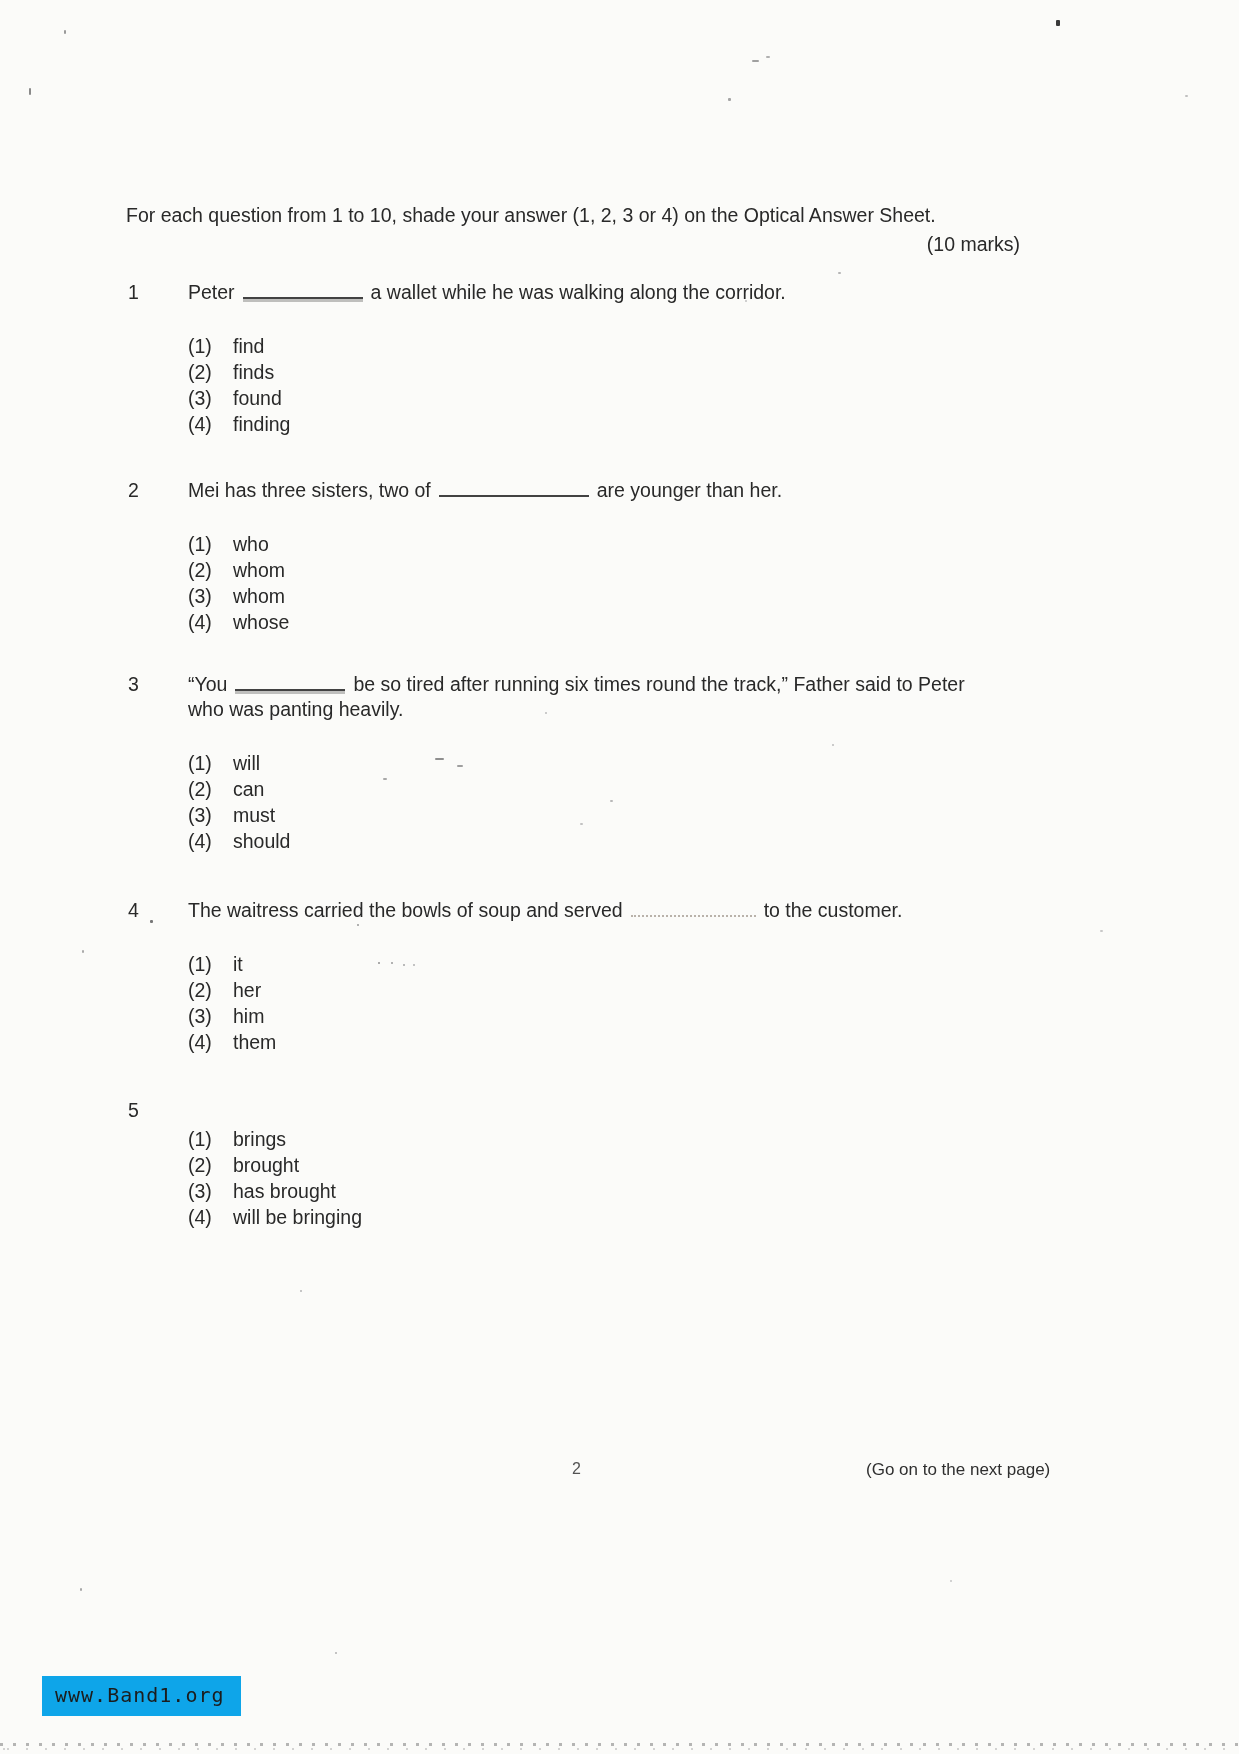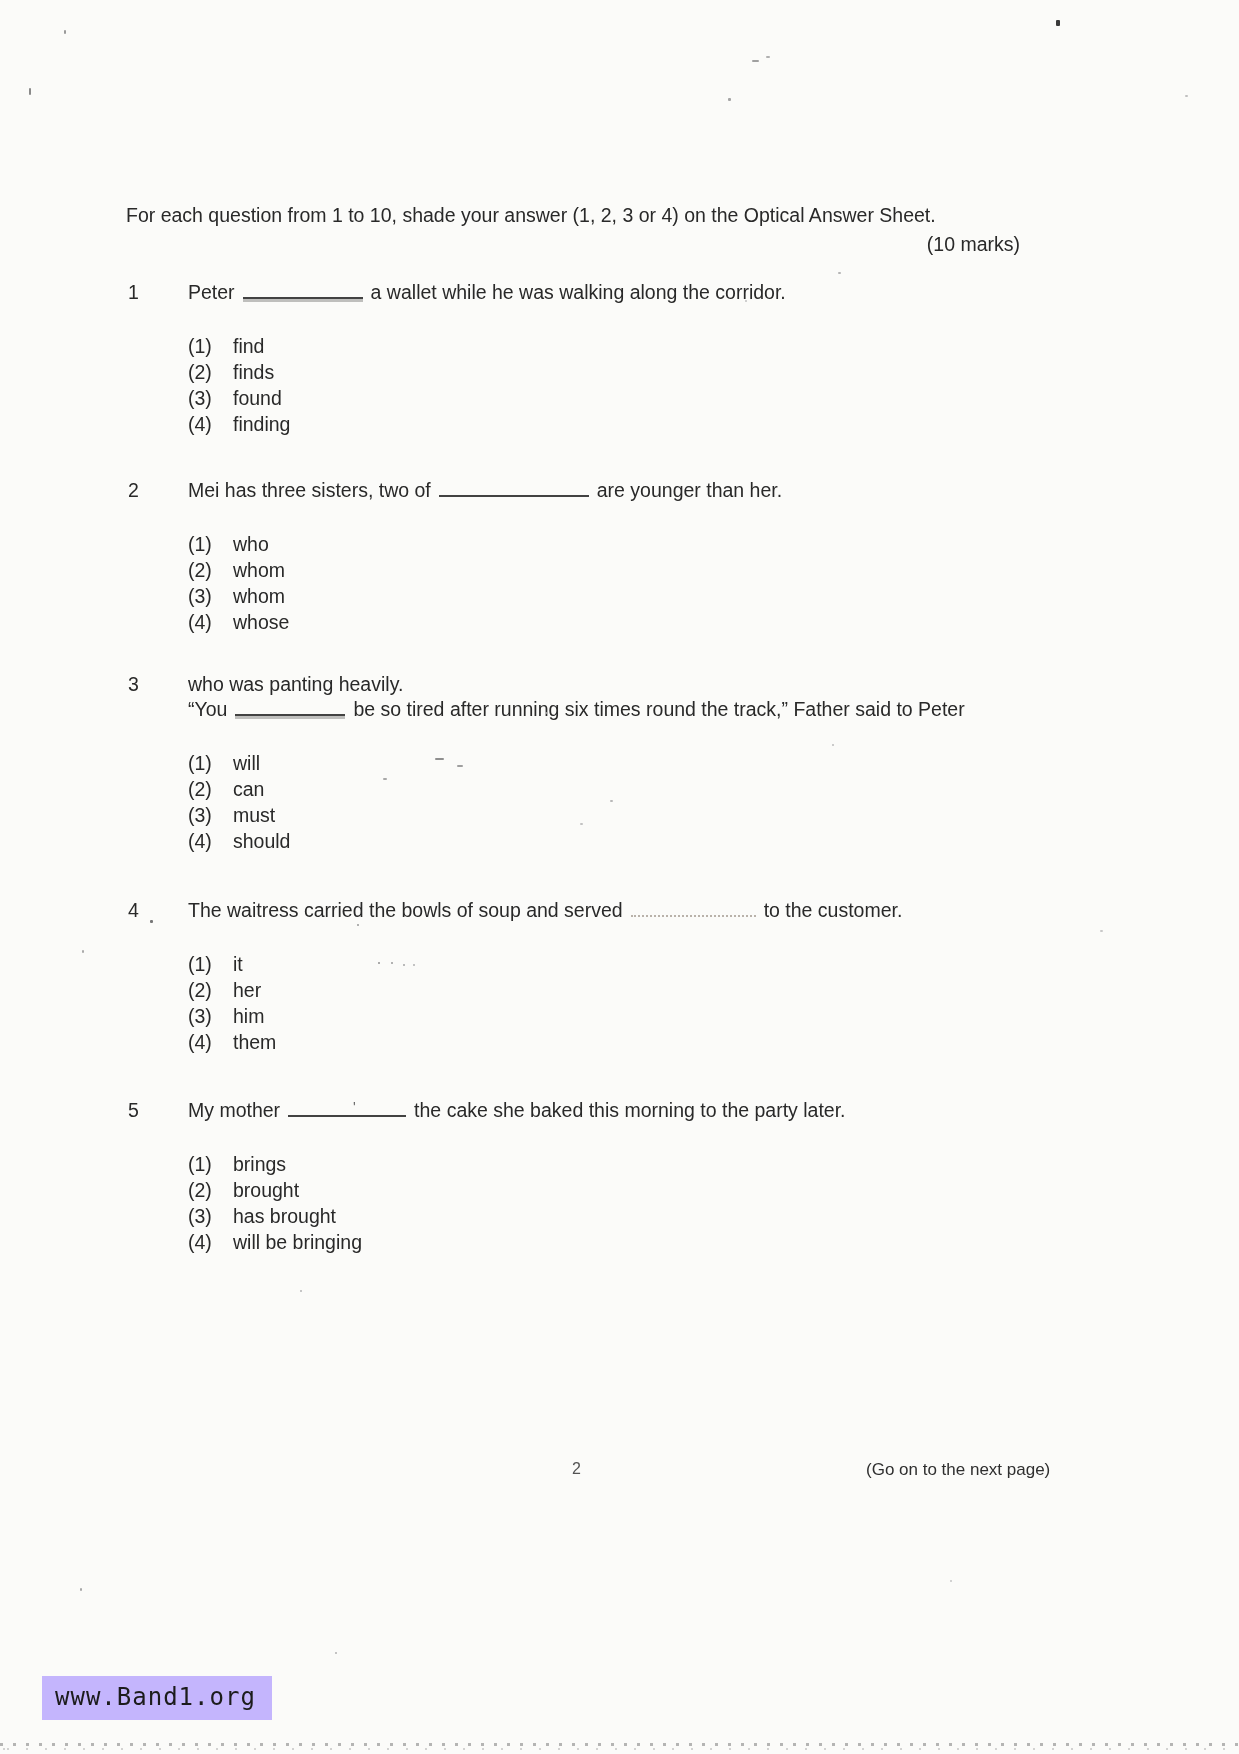--- a/index.html
+++ b/index.html
@@ -33,22 +33,22 @@
   .blank.b-tick::after {
     content:"'"; position:absolute; top:-17px; left:55%;
     color:#666; font-size:14px;
   }
 
   .page-num  { position:absolute; left:572px; top:1460px; font-size:16px; color:#555; }
   .continue  { position:absolute; left:866px; top:1460px; font-size:17px; color:#333; }
 
   .watermark {
     position:absolute; left:42px; top:1676px;
-    background:#c4b5fd; padding:7px 16px 9px 13px;
-    font-family:"DejaVu Sans Mono", monospace; font-size:24px;
+    background:#0ea5e9; padding:7px 16px 9px 13px;
+    font-family:"DejaVu Sans Mono", monospace; font-size:20px;
     color:#1c1c1c; letter-spacing:1px;
   }
 
   .speck { position:absolute; display:block; border-radius:1px; }
 
   .noise { position:absolute; left:0; width:1239px; }
   .noise.a { top:1743px; height:3px;
     background:repeating-linear-gradient(90deg, rgba(95,95,95,.45) 0 3px, transparent 3px 13px); }
   .noise.b { top:1748px; height:2px;
     background:repeating-linear-gradient(90deg, rgba(125,125,125,.32) 0 2px, transparent 2px 19px);
@@ -115,24 +115,24 @@
               <span class="olabel">(4)</span>
               <span>whose</span>
             </div>
         </div>
       </div>
     </div>
 
     <div class="question q3">
       <div class="qnum">3</div>
       <div class="qbody">
+        <div class="stem">
+          <span>“You</span><span class="blank b-double" style="width:110px"></span><span>be so tired after running six times round the track,” Father said to Peter</span>
+        </div>
         <div class="stem">who was panting heavily.</div>
-        <div class="stem">
-          <span>“You</span><span class="blank b-double" style="width:110px"></span><span>be so tired after running six times round the track,” Father said to Peter</span>
-        </div>
         <div class="options">
           <div class="opt">
               <span class="olabel">(1)</span>
               <span>will</span>
             </div>
           <div class="opt">
               <span class="olabel">(2)</span>
               <span>can</span>
             </div>
           <div class="opt">
@@ -170,23 +170,20 @@
               <span class="olabel">(4)</span>
               <span>them</span>
             </div>
         </div>
       </div>
     </div>
 
     <div class="question q5">
       <div class="qnum">5</div>
       <div class="qbody">
-        <div class="stem">
-          <span>My mother</span><span class="blank b-tick" style="width:118px"></span><span>the cake she baked this morning to the party later.</span>
-        </div>
         <div class="options">
           <div class="opt">
               <span class="olabel">(1)</span>
               <span>brings</span>
             </div>
           <div class="opt">
               <span class="olabel">(2)</span>
               <span>brought</span>
             </div>
           <div class="opt">

